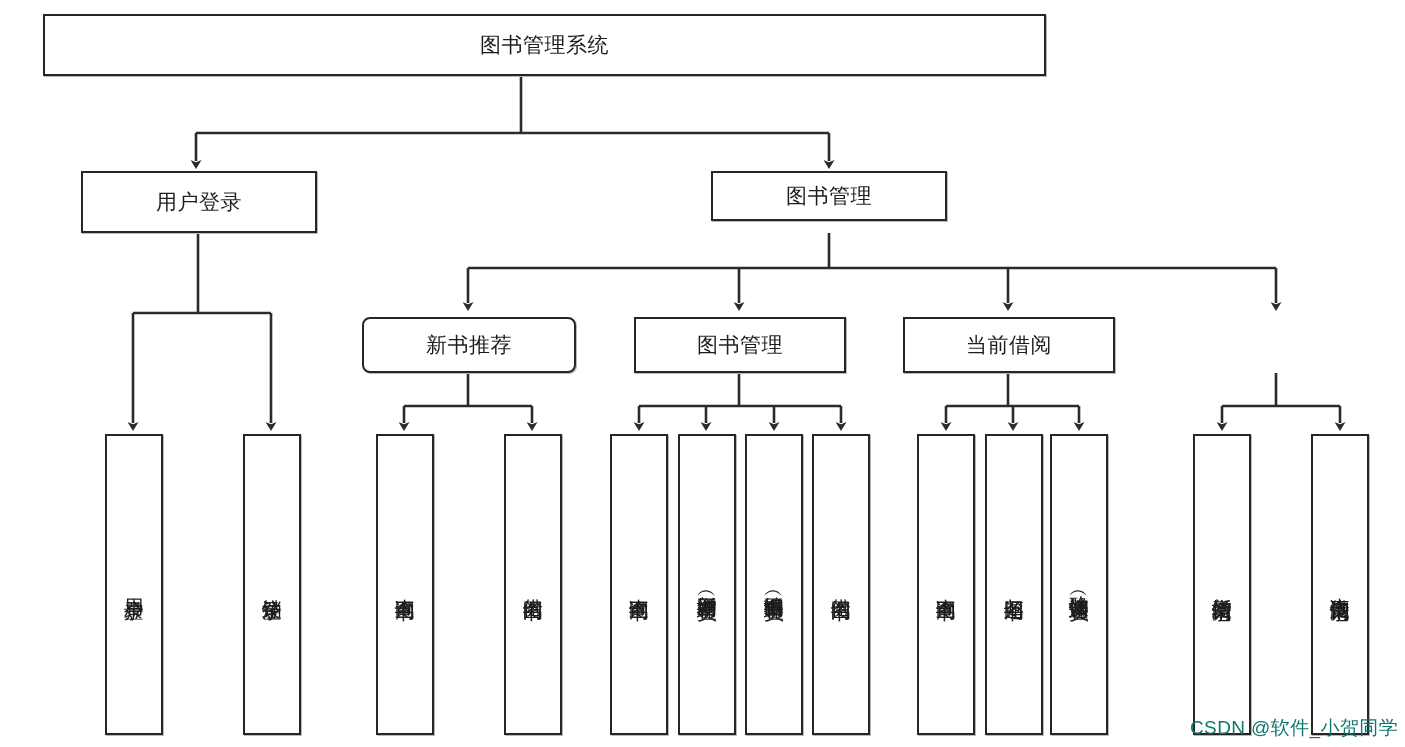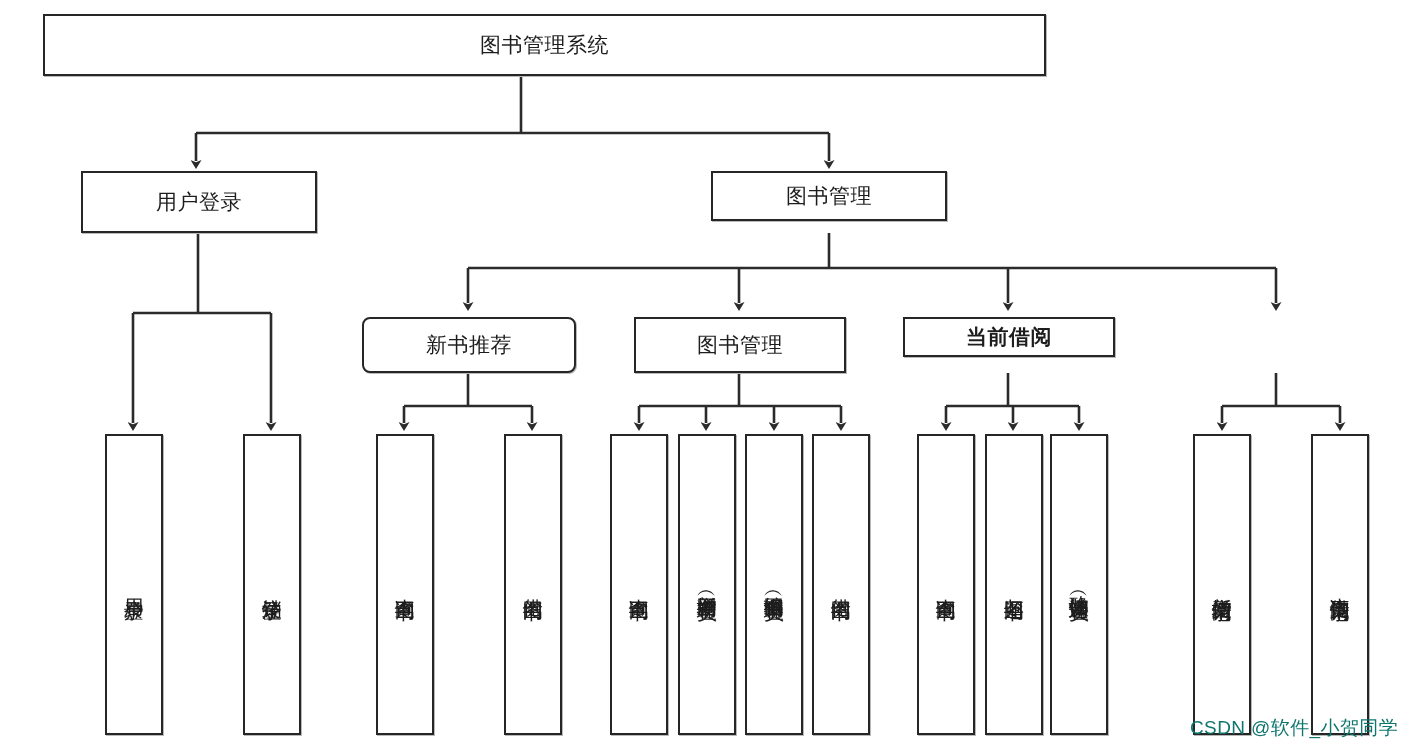--- a/index.html
+++ b/index.html
@@ -123,21 +123,21 @@
   <div class="node node-h" style="left:711px; top:171px; width:236px; height:50px;">
     <span>图书管理</span>
   </div>
 
   <div class="node node-h" style="left:362px; top:317px; width:214px; height:56px;border-radius:8px;">
     <span>新书推荐</span>
   </div>
   <div class="node node-h" style="left:634px; top:317px; width:212px; height:56px;">
     <span>图书管理</span>
   </div>
-  <div class="node node-h" style="left:903px; top:317px; width:212px; height:40px;font-weight:bold;">
+  <div class="node node-h" style="left:903px; top:317px; width:212px; height:56px;">
     <span>当前借阅</span>
   </div>
 
   <div class="node node-v" style="left:105px; top:434px; width:58px; height:301px;">
     <span>用户登录</span>
   </div>
   <div class="node node-v" style="left:243px; top:434px; width:58px; height:301px;">
     <span>注销登录</span>
   </div>
 

